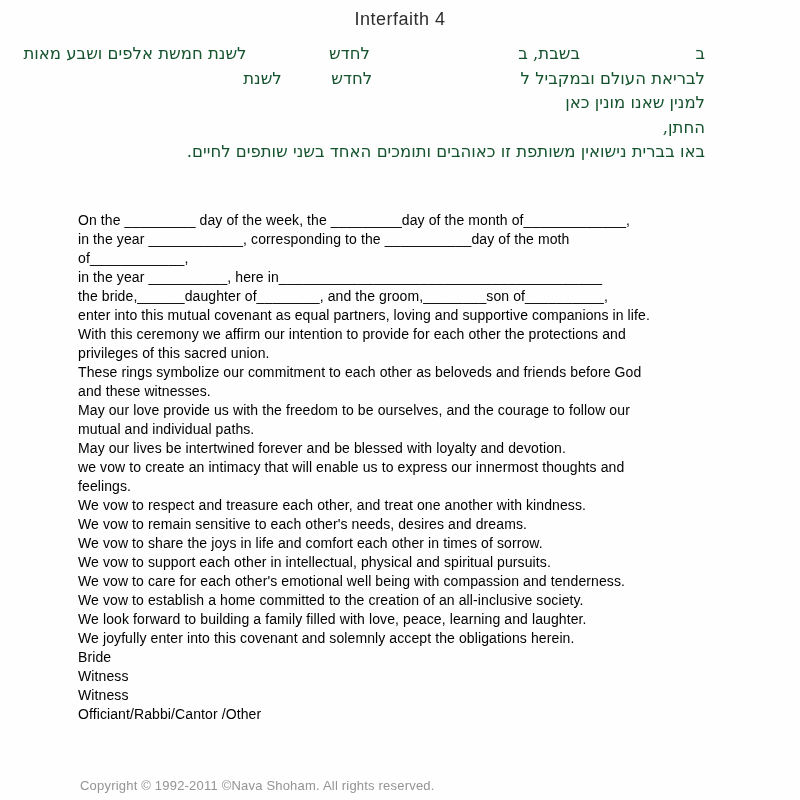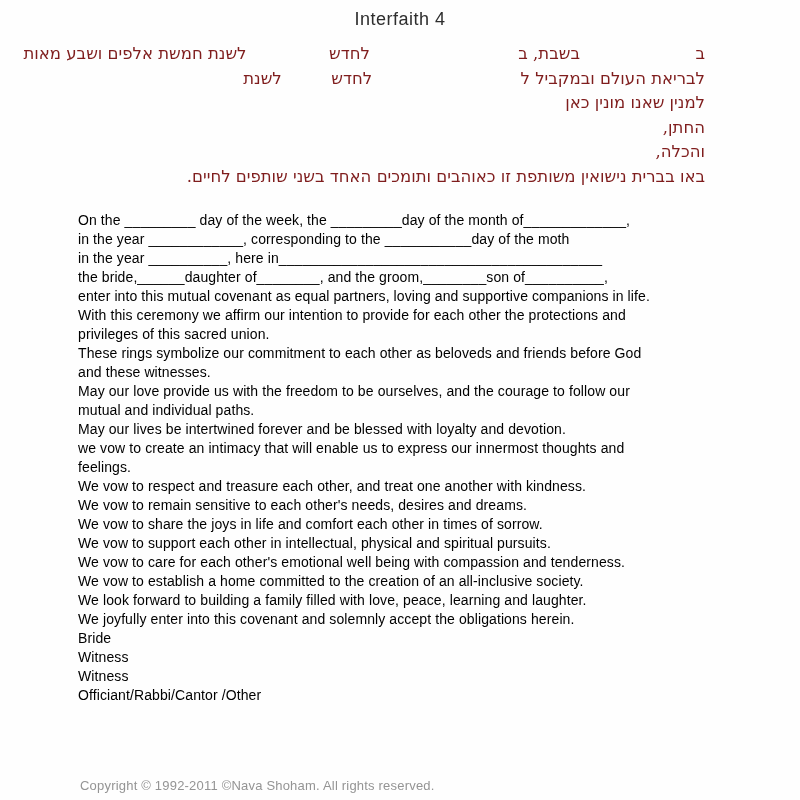--- a/index.html
+++ b/index.html
@@ -27,21 +27,21 @@
   }
   .hebrew-block {
     position: absolute;
     top: 42px;
     right: 95px;
     direction: rtl;
     text-align: right;
     font-family: "DejaVu Serif", "DejaVu Sans", serif;
     font-size: 16.5px;
     line-height: 24.5px;
-    color: #7f1d1d;
+    color: #14532d;
     white-space: nowrap;
   }
   .english-block {
     position: absolute;
     top: 211px;
     left: 78px;
     width: 680px;
     font-size: 14px;
     line-height: 19px;
     color: #000000;
@@ -64,27 +64,27 @@
 
 <div class="page">
 
   <div class="doc-title">Interfaith 4</div>
 
   <div class="hebrew-block">
     <div class="line">ב       בשבת, ב         לחדש     לשנת חמשת אלפים ושבע מאות</div>
     <div class="line">לבריאת העולם ובמקביל ל         לחדש   לשנת</div>
     <div class="line">למנין שאנו מונין כאן</div>
     <div class="line">החתן,</div>
-    <div class="line">והכלה,</div>
     <div class="line">באו בברית נישואין משותפת זו כאוהבים ותומכים האחד בשני שותפים לחיים.</div>
   </div>
 
   <div class="english-block">
     <div class="line">On the _________ day of the week, the _________day of the month of_____________,</div>
     <div class="line">in the year ____________, corresponding to the ___________day of the moth</div>
+    <div class="line">of____________,</div>
     <div class="line">in the year __________, here in_________________________________________</div>
     <div class="line">the bride,______daughter of________, and the groom,________son of__________,</div>
     <div class="line">enter into this mutual covenant as equal partners, loving and supportive companions in life.</div>
     <div class="line">With this ceremony we affirm our intention to provide for each other the protections and</div>
     <div class="line">privileges of this sacred union.</div>
     <div class="line">These rings symbolize our commitment to each other as beloveds and friends before God</div>
     <div class="line">and these witnesses.</div>
     <div class="line">May our love provide us with the freedom to be ourselves, and the courage to follow our</div>
     <div class="line">mutual and individual paths.</div>
     <div class="line">May our lives be intertwined forever and be blessed with loyalty and devotion.</div>

